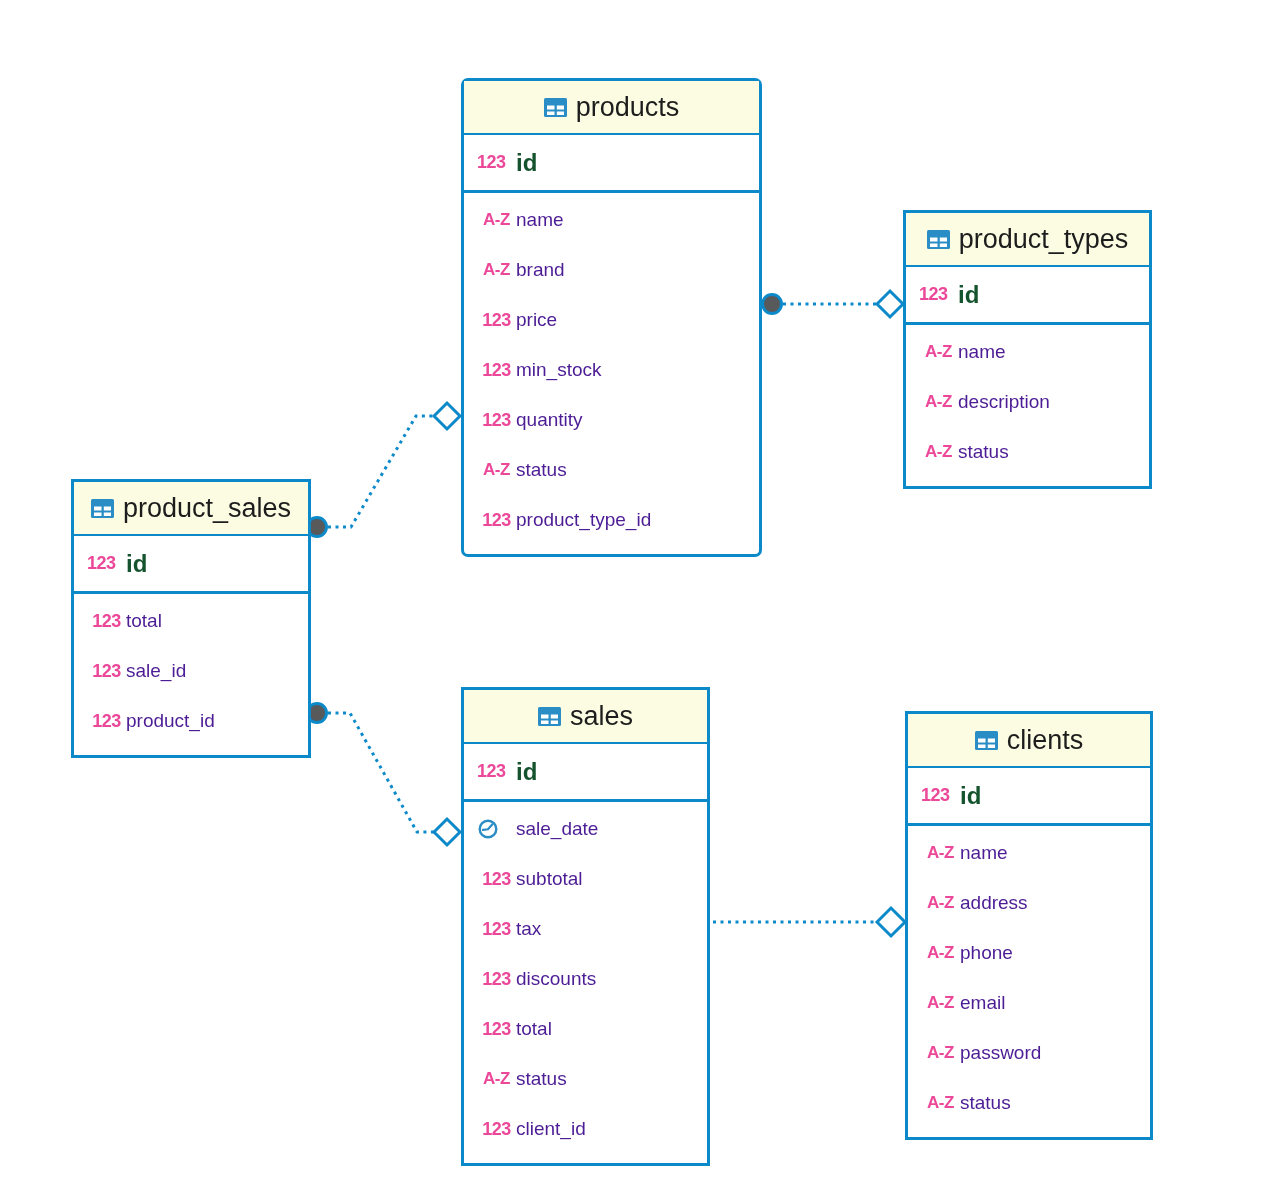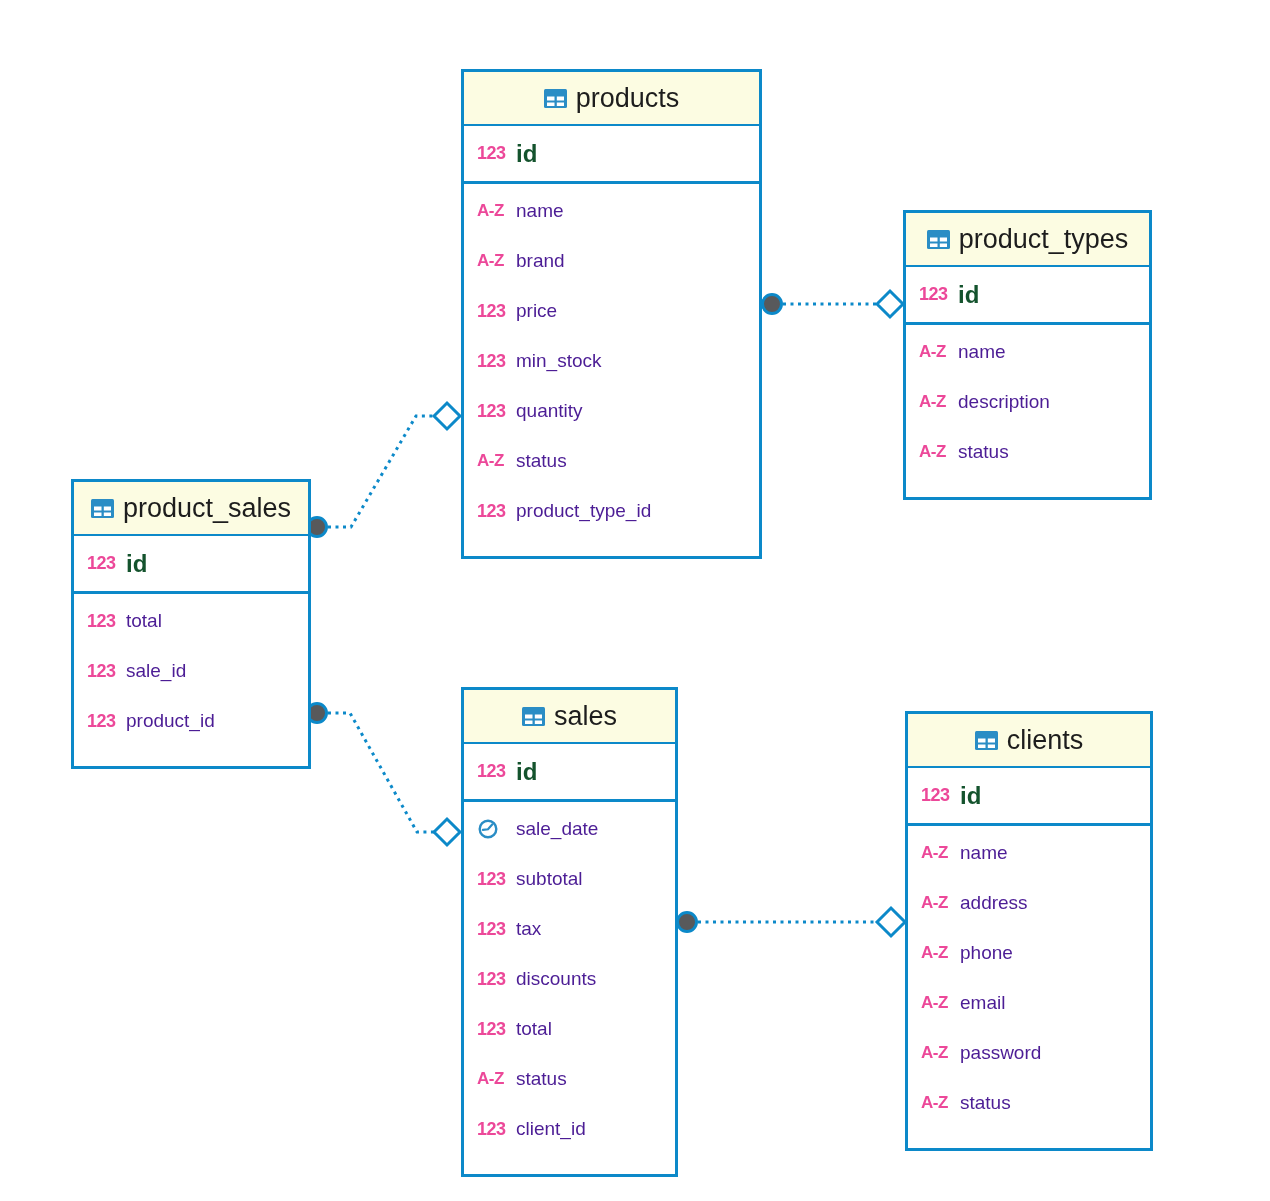--- a/index.html
+++ b/index.html
@@ -23,21 +23,21 @@
     border-bottom:2px solid #0c89c9;
     display:flex;align-items:center;justify-content:center;gap:9px;
     font-size:27px;
   }
   .pkrow{
     height:55px;
     border-bottom:3px solid #0c89c9;
     display:flex;align-items:center;
     padding-left:13px;
   }
-  .fields{padding:2px 0 20px 0;}
+  .fields{padding:2px 0 9px 0;text-align:center;}
   .frow{
     height:50px;
     display:flex;align-items:center;
     padding-left:13px;
   }
   .dt{
     width:39px;
     flex:0 0 39px;
     font-weight:700;
     color:#ec4899;
@@ -75,21 +75,21 @@
       <circle class="rel-dot" cx="317" cy="713" r="9.5"></circle>
       <polygon class="rel-diamond" points="434,832 447,819 460,832 447,845"></polygon>
     </g>
     <g>
       <path class="rel-line" d="M 698 922 H 877"></path>
       <circle class="rel-dot" cx="687" cy="922" r="9.5"></circle>
       <polygon class="rel-diamond" points="877,922 891,908 905,922 891,936"></polygon>
     </g>
   </svg>
 
-  <div class="erd-table" style="left:461px;top:69px;width:301px;">
+  <div class="erd-table" style="left:461px;top:78px;width:301px;border-radius:7px;">
     <div class="thead">
       <svg class="titleicon" width="23" height="19" viewBox="0 0 23 19">
         <rect x="0" y="0" width="23" height="19" rx="1.5" fill="#2a8dc5"></rect>
         <rect x="3" y="7.5" width="7.5" height="4" fill="#fff"></rect>
           <rect x="12.8" y="7.5" width="7.2" height="4" fill="#fff"></rect>
         <rect x="3" y="13.5" width="7.5" height="3.5" fill="#fff"></rect>
           <rect x="12.8" y="13.5" width="7.2" height="3.5" fill="#fff"></rect>
       </svg>
       <span>products</span>
     </div>
@@ -184,21 +184,21 @@
           <span class="dt">123</span>
           <span class="fname">sale_id</span>
         </div>
       <div class="frow">
           <span class="dt">123</span>
           <span class="fname">product_id</span>
         </div>
     </div>
   </div>
 
-  <div class="erd-table" style="left:461px;top:687px;width:217px;">
+  <div class="erd-table" style="left:461px;top:687px;width:249px;">
     <div class="thead">
       <svg class="titleicon" width="23" height="19" viewBox="0 0 23 19">
         <rect x="0" y="0" width="23" height="19" rx="1.5" fill="#2a8dc5"></rect>
         <rect x="3" y="7.5" width="7.5" height="4" fill="#fff"></rect>
           <rect x="12.8" y="7.5" width="7.2" height="4" fill="#fff"></rect>
         <rect x="3" y="13.5" width="7.5" height="3.5" fill="#fff"></rect>
           <rect x="12.8" y="13.5" width="7.2" height="3.5" fill="#fff"></rect>
       </svg>
       <span>sales</span>
     </div>

